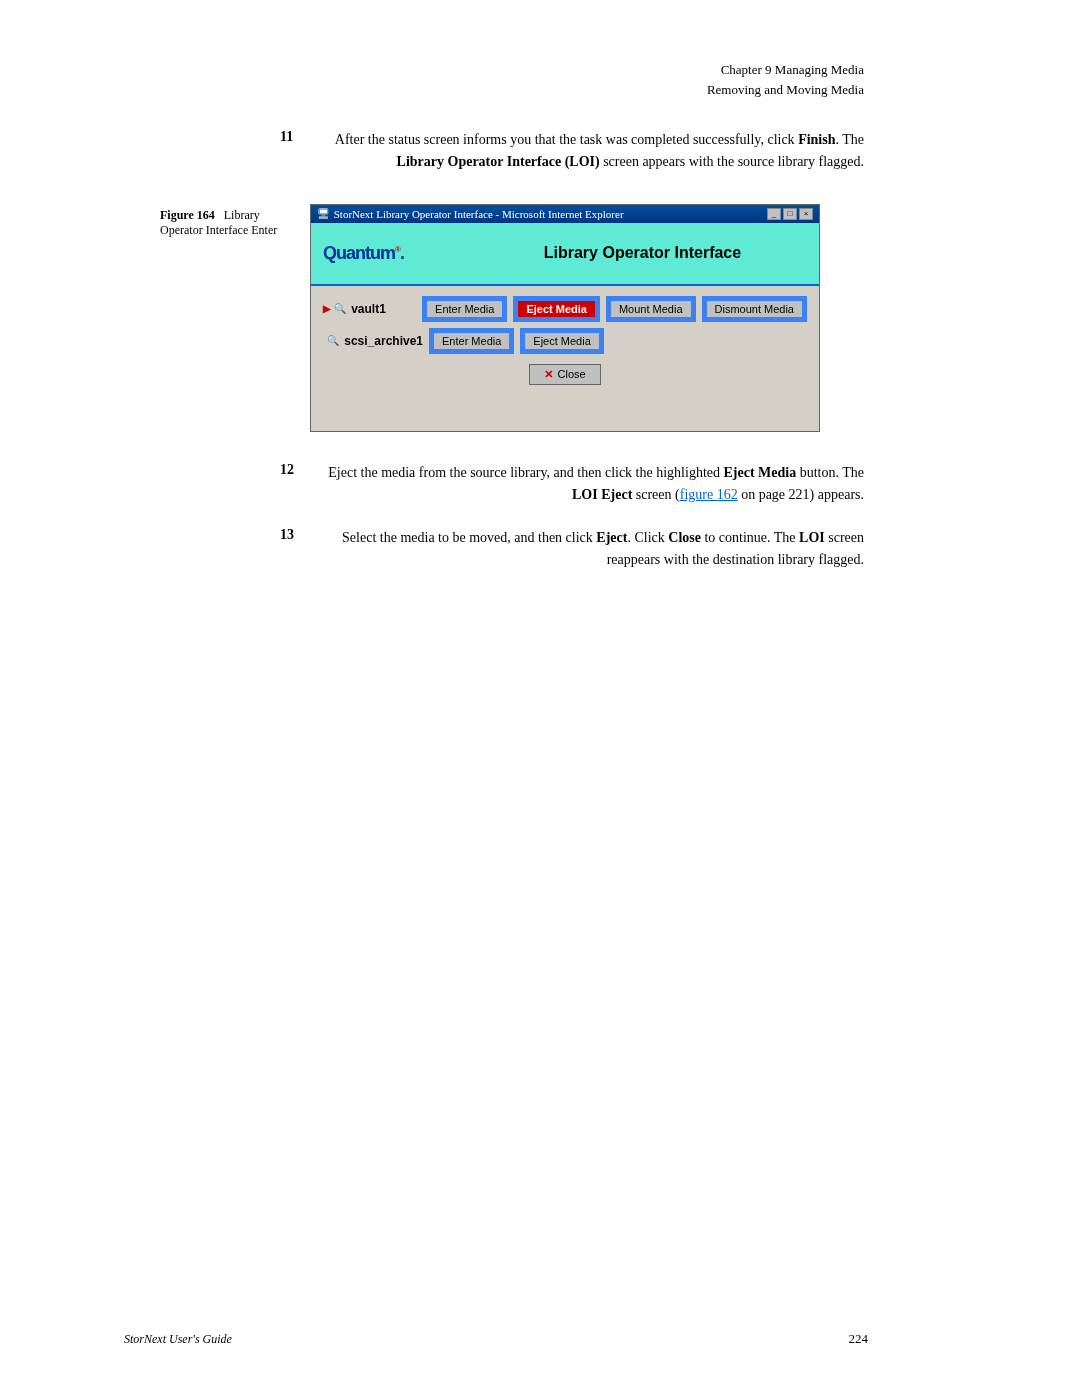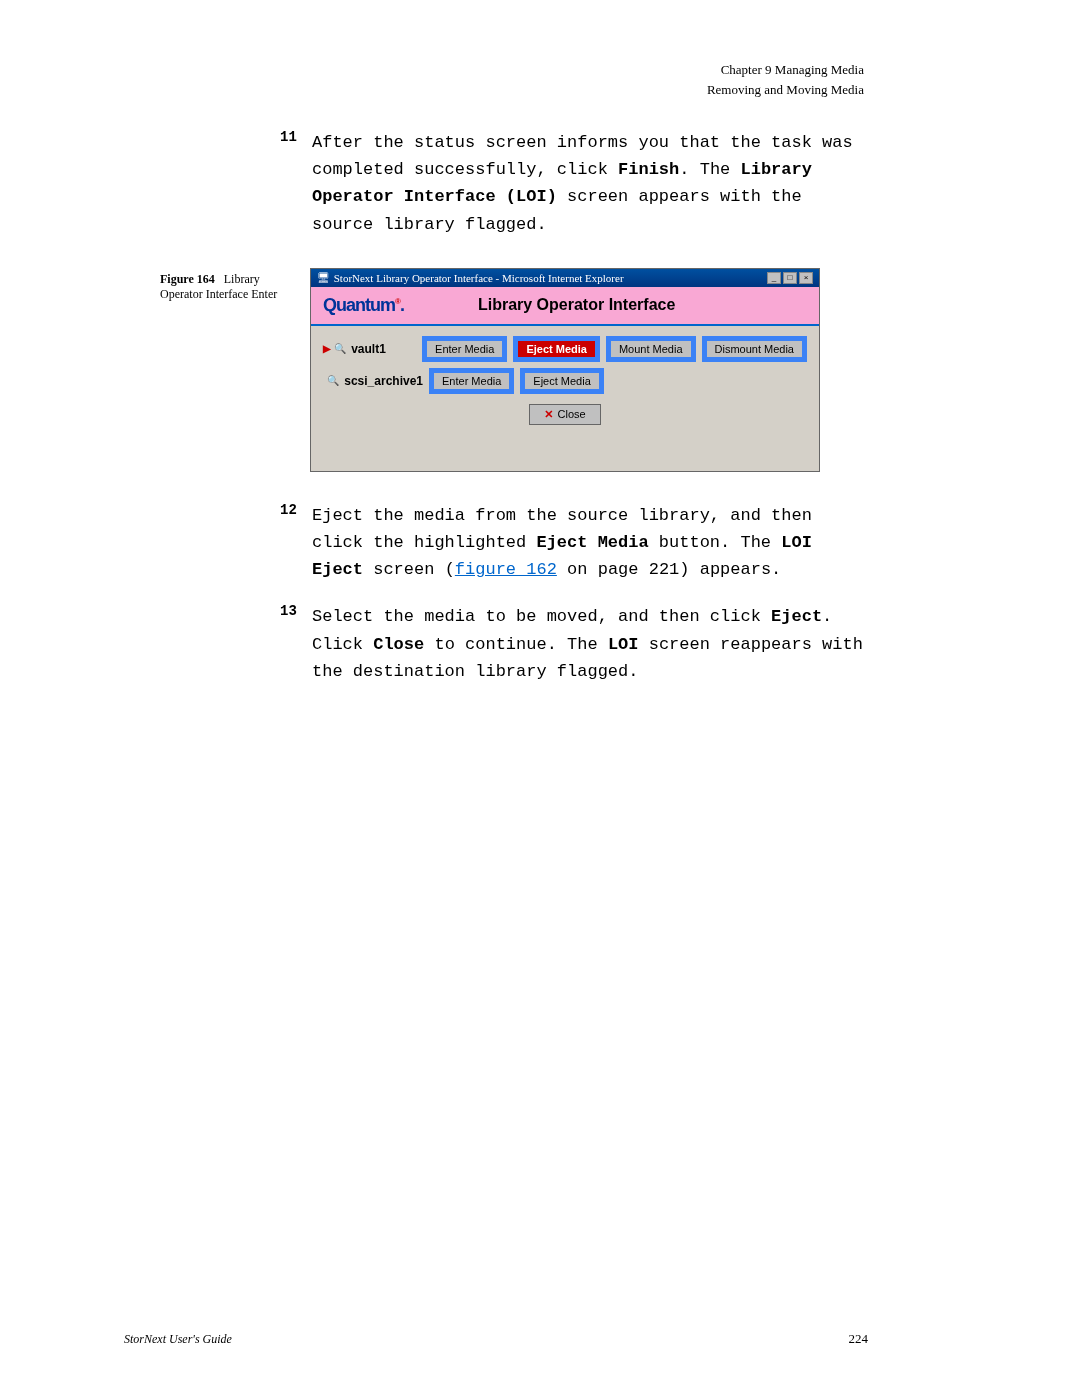--- a/index.html
+++ b/index.html
@@ -29,35 +29,34 @@
     }
 
     
     .step-section {
       margin-left: 200px;
       margin-bottom: 30px;
     }
 
     .step-item {
       display: flex;
-      gap: 12px;
       margin-bottom: 20px;
-      font-family: Liberation Mono, monospace;
     }
 
     .step-number {
       font-weight: bold;
       font-size: 14px;
       min-width: 20px;
       flex-shrink: 0;
     }
 
     .step-text {
-      font-size: 17px;
+      font-size: 14px;
       line-height: 1.6;
+      text-align: right;
     }
 
     .step-text strong {
       font-weight: bold;
     }
 
     
     .figure-area {
       display: flex;
       gap: 20px;
@@ -115,23 +114,23 @@
       display: flex;
       align-items: center;
       justify-content: center;
       cursor: pointer;
       color: #000;
       font-family: Arial, sans-serif;
     }
 
     
     .loi-header {
-      background: #f9a8d4;
+      background: #5eead4;
       border-bottom: 2px solid #0066cc;
-      padding: 8px 12px;
+      padding: 20px 12px;
       display: flex;
       align-items: center;
       gap: 12px;
     }
 
     .quantum-logo {
       font-family: Arial, sans-serif;
       font-size: 18px;
       font-weight: bold;
       color: #003399;
@@ -143,20 +142,21 @@
       font-size: 8px;
       vertical-align: super;
     }
 
     .loi-title {
       font-family: Arial, sans-serif;
       font-size: 16px;
       font-weight: bold;
       color: #000;
       flex: 1;
+      text-align: center;
     }
 
     
     .loi-content {
       background: #d4d0c8;
       padding: 10px 12px;
     }
 
     .loi-row {
       display: flex;

